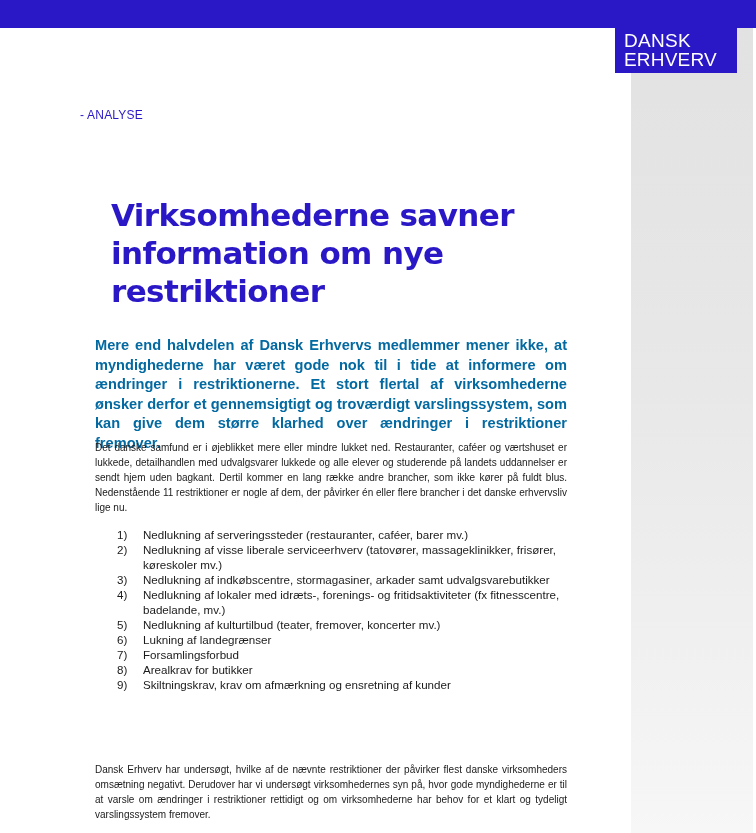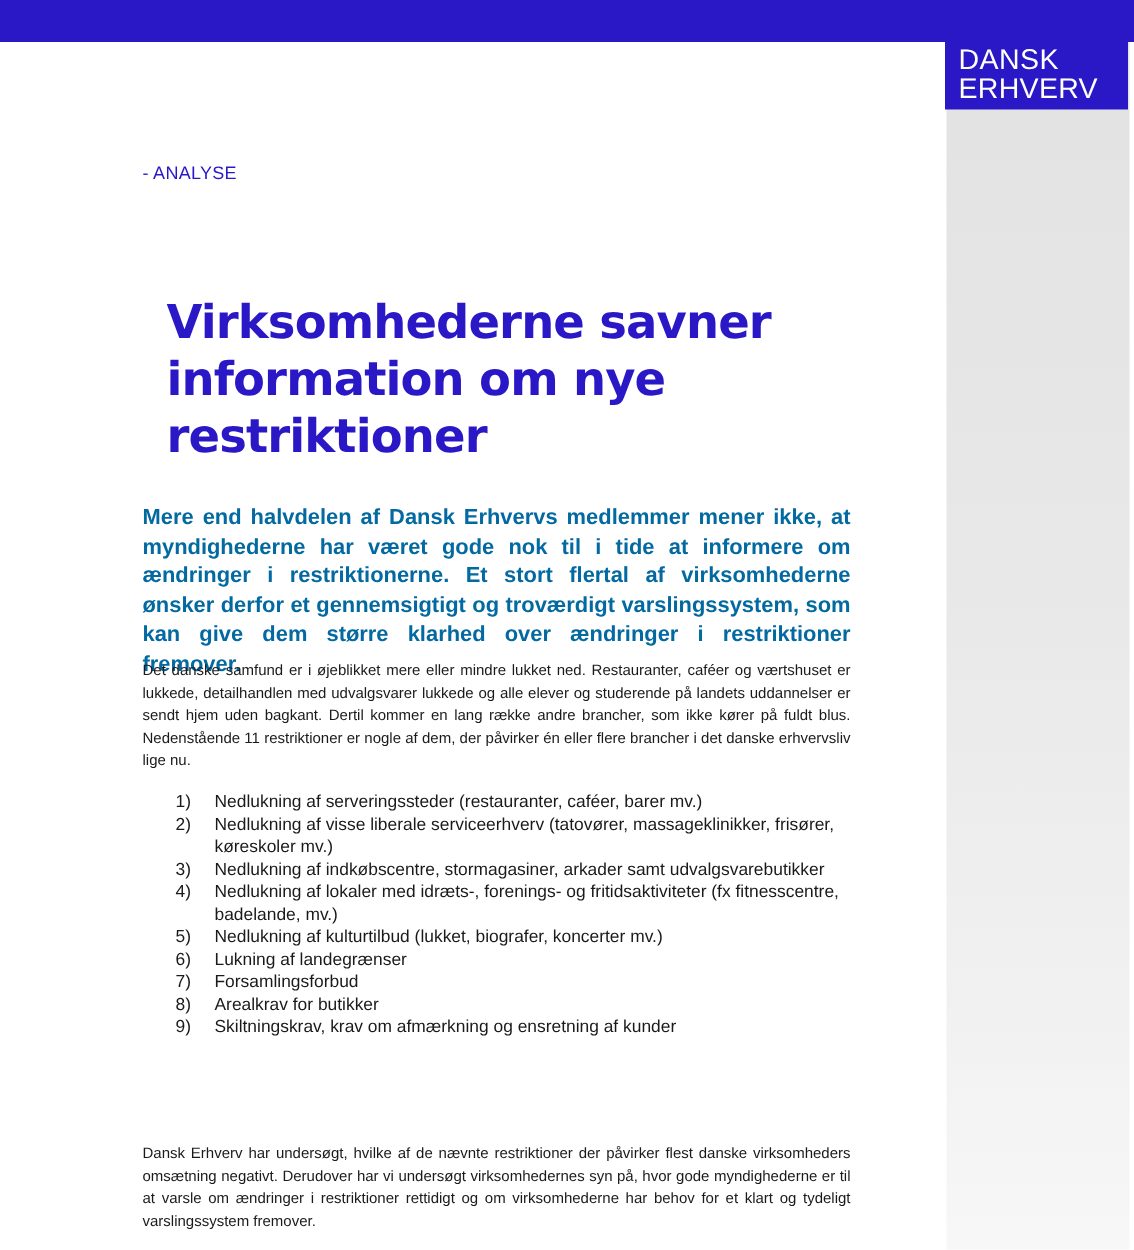--- a/index.html
+++ b/index.html
@@ -11,32 +11,32 @@
   }
   .top-bar {
     position: absolute; left: 0; top: 0; width: 756px; height: 28px;
     background: #2a18c6;
   }
   .sidebar {
     position: absolute; left: 631px; top: 28px; width: 122px; height: 805px;
     background: linear-gradient(to bottom, #e2e2e2 0%, #e8e8e8 45%, #f1f1f1 80%, #f7f7f7 100%);
   }
   .logo {
-    position: absolute; left: 630px; top: 28px; width: 122px; height: 45px;
+    position: absolute; left: 615px; top: 28px; width: 122px; height: 45px;
     background: #2a18c6; color: #ffffff;
     box-sizing: border-box; padding: 3px 5px 0 9px;
   }
   .logo .l1 {
     display: block; font-size: 19px; line-height: 19px; letter-spacing: 0.3px; font-weight: normal;
   }
   .logo .l2 {
     display: block; font-size: 19px; line-height: 19px; font-weight: normal; letter-spacing: 0.2px;
   }
   .kicker {
-    position: absolute; left: 95px; top: 108px;
+    position: absolute; left: 80px; top: 108px;
     font-size: 12px; color: #2a18c6; letter-spacing: 0.2px;
   }
   .title {
     position: absolute; left: 95px; top: 180px; width: 480px; margin: 16px;
     font-size: 31px; line-height: 38px; font-weight: 900; color: #2a18c6;
     font-family: "DejaVu Sans", sans-serif; letter-spacing: -0.6px;
   }
   .lead {
     position: absolute; left: 95px; top: 336px; width: 472px; margin: 0;
     font-size: 14.6px; line-height: 19.6px; font-weight: bold; color: #0369a1;
@@ -88,21 +88,21 @@
   <li>
       <span class="num">3)</span>
       <span class="txt">Nedlukning af indkøbscentre, stormagasiner, arkader samt udvalgsvarebutik­ker</span>
     </li>
   <li>
       <span class="num">4)</span>
       <span class="txt">Nedlukning af lokaler med idræts-, forenings- og fritidsaktiviteter (fx fitness­centre, badelande, mv.)</span>
     </li>
   <li>
       <span class="num">5)</span>
-      <span class="txt">Nedlukning af kulturtilbud (lukket, biografer, koncerter mv.)</span>
+      <span class="txt">Nedlukning af kulturtilbud (teater, fremover, koncerter mv.)</span>
     </li>
   <li>
       <span class="num">6)</span>
       <span class="txt">Lukning af landegrænser</span>
     </li>
   <li>
       <span class="num">7)</span>
       <span class="txt">Forsamlingsforbud</span>
     </li>
   <li>

